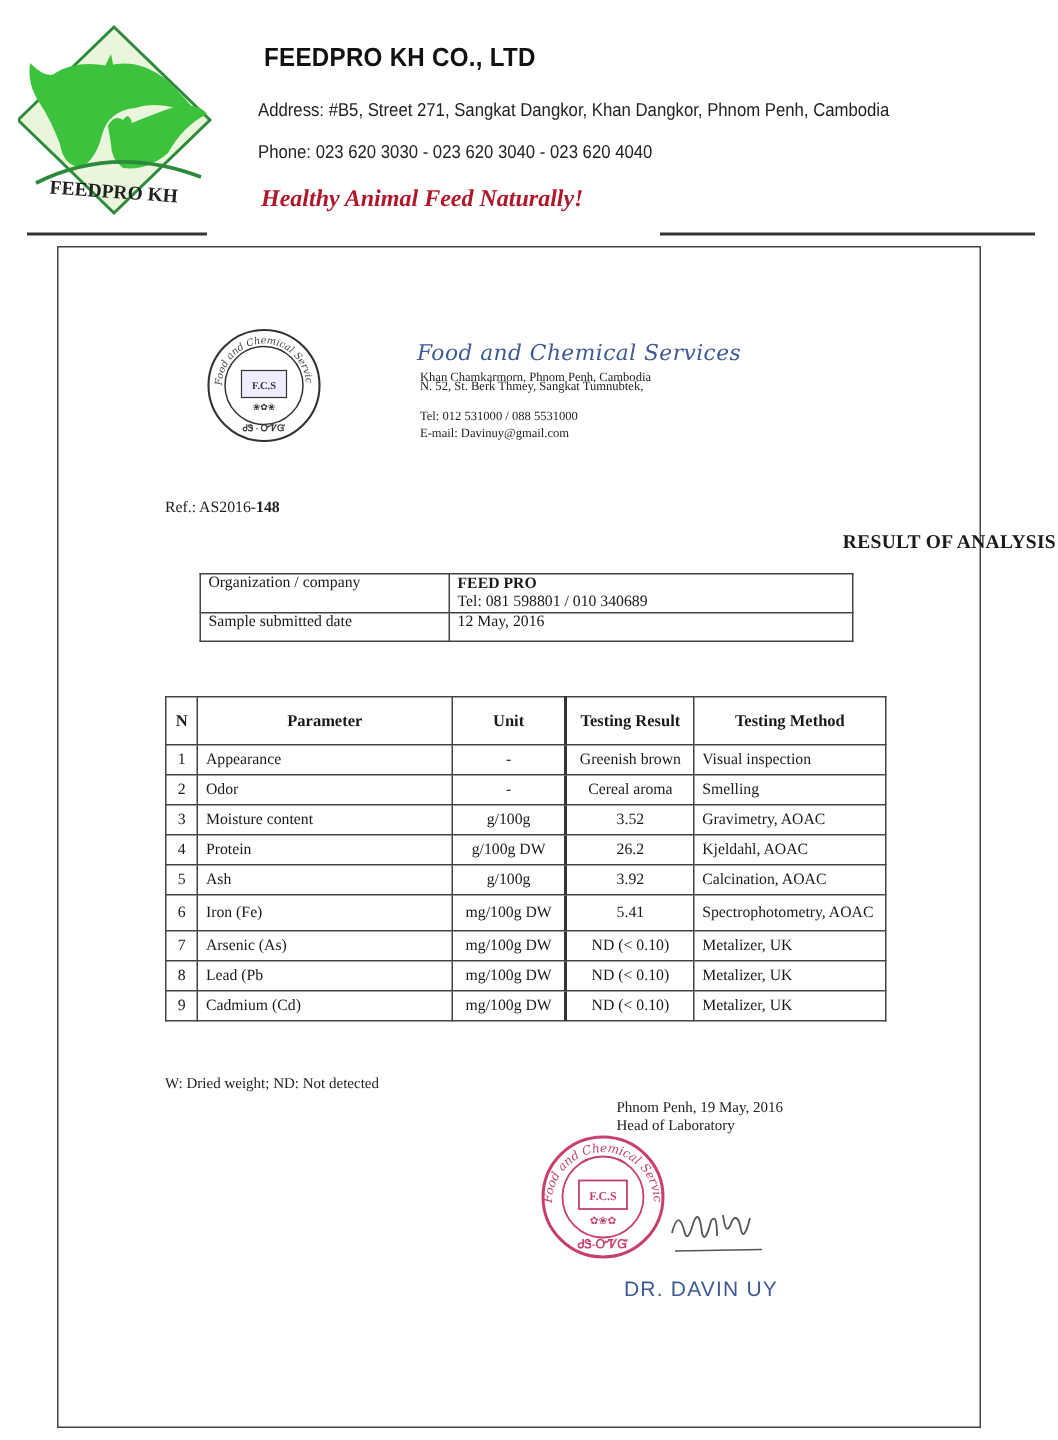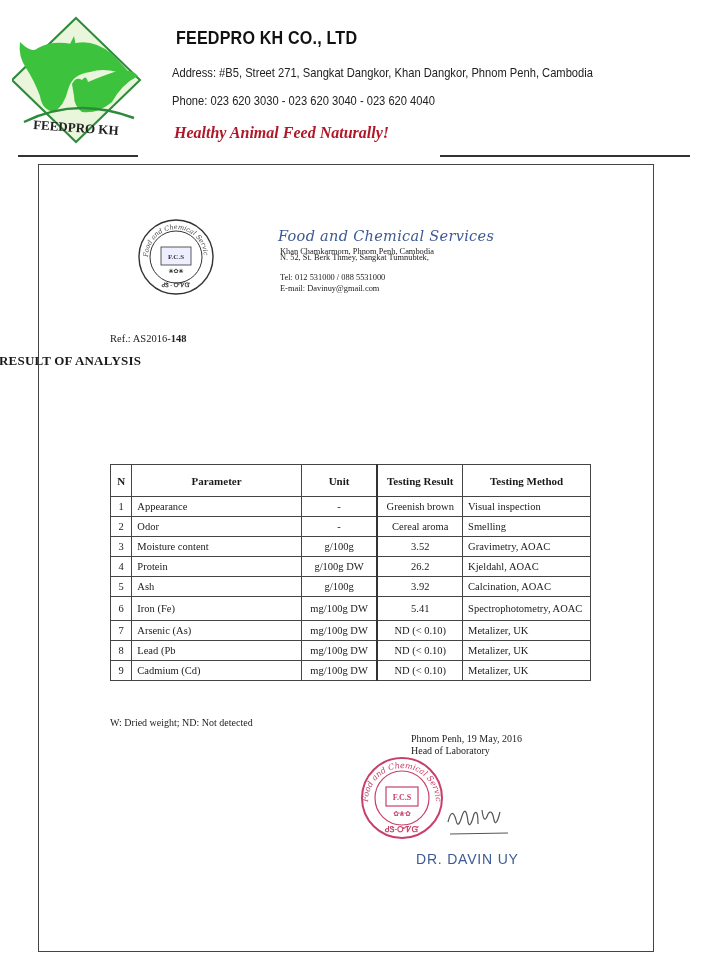--- a/index.html
+++ b/index.html
@@ -19,21 +19,21 @@
   .frame { position: absolute; left: 38px; top: 164px; width: 616px; height: 788px; border: 1.5px solid #444; }
 
   
   .fcs-seal { position: absolute; left: 136px; top: 217px; width: 80px; height: 80px; }
   .fcs-title { position: absolute; left: 278px; top: 228px; font-family: "DejaVu Serif", serif; font-style: italic; font-size: 14.5px; color: #3d5a94; white-space: nowrap; letter-spacing: 0.3px; }
   .fcs-line { position: absolute; left: 280px; font-size: 8.4px; color: #222; white-space: nowrap; font-family: "Liberation Serif", serif; }
   .fcs-l1 { top: 253px; } .fcs-l2 { top: 247px; } .fcs-l3 { top: 273px; } .fcs-l4 { top: 284px; }
 
   .ref { position: absolute; left: 110px; top: 333px; font-size: 10.5px; color: #222; }
   .ref b { font-weight: bold; }
-  .doc-title { position: absolute; left: 0; width: 654px; top: 353px; text-align: left; font-weight: bold; font-size: 13px; letter-spacing: 0.2px; }
+  .doc-title { position: absolute; left: 0; width: 705px; top: 353px; text-align: right; font-weight: bold; font-size: 13px; letter-spacing: 0.2px; }
   .doc-title span { position: relative; left: -1px; }
 
   
   table { border-collapse: collapse; position: absolute; }
   .info { left: 133px; top: 382px; width: 436px; font-size: 10.5px; }
   .info td { border: 1px solid #444; padding: 0 5px; vertical-align: top; }
   .info td.k { width: 166px; }
   .info tr.r1 td { height: 26px; }
   .info tr.r2 td, .info tr.r3 td { height: 19px; }
   .info .org-name { font-weight: bold; display: block; line-height: 12px; margin-top: 1px; }
@@ -98,20 +98,31 @@
 <div class="fcs-line fcs-l1">N. 52, St. Berk Thmey, Sangkat Tumnubtek,</div>
 <div class="fcs-line fcs-l2">Khan Chamkarmorn, Phnom Penh, Cambodia</div>
 <div class="fcs-line fcs-l3">Tel: 012 531000 / 088 5531000</div>
 <div class="fcs-line fcs-l4">E-mail: Davinuy@gmail.com</div>
 
 <div class="ref"><span>Ref.: AS2016-</span><b>148</b></div>
 <div class="doc-title"><span>RESULT OF ANALYSIS</span></div>
 
 <table class="info">
   <tbody>
+      <tr class="r1">
+    <td class="k">Organization / company</td>
+    <td>
+      <span class="org-name">FEED PRO</span>
+      <span class="org-tel">Tel: 081 598801 / 010 340689</span>
+    </td>
+  </tr>
+  <tr class="r3">
+    <td class="k">Sample submitted date</td>
+    <td>12 May, 2016</td>
+  </tr>
 </tbody>
   </table>
 
 <table class="results">
   <thead>
     <tr>
       <th>N</th>
       <th>Parameter</th>
       <th class="unit-h">Unit</th>
       <th>Testing Result</th>

